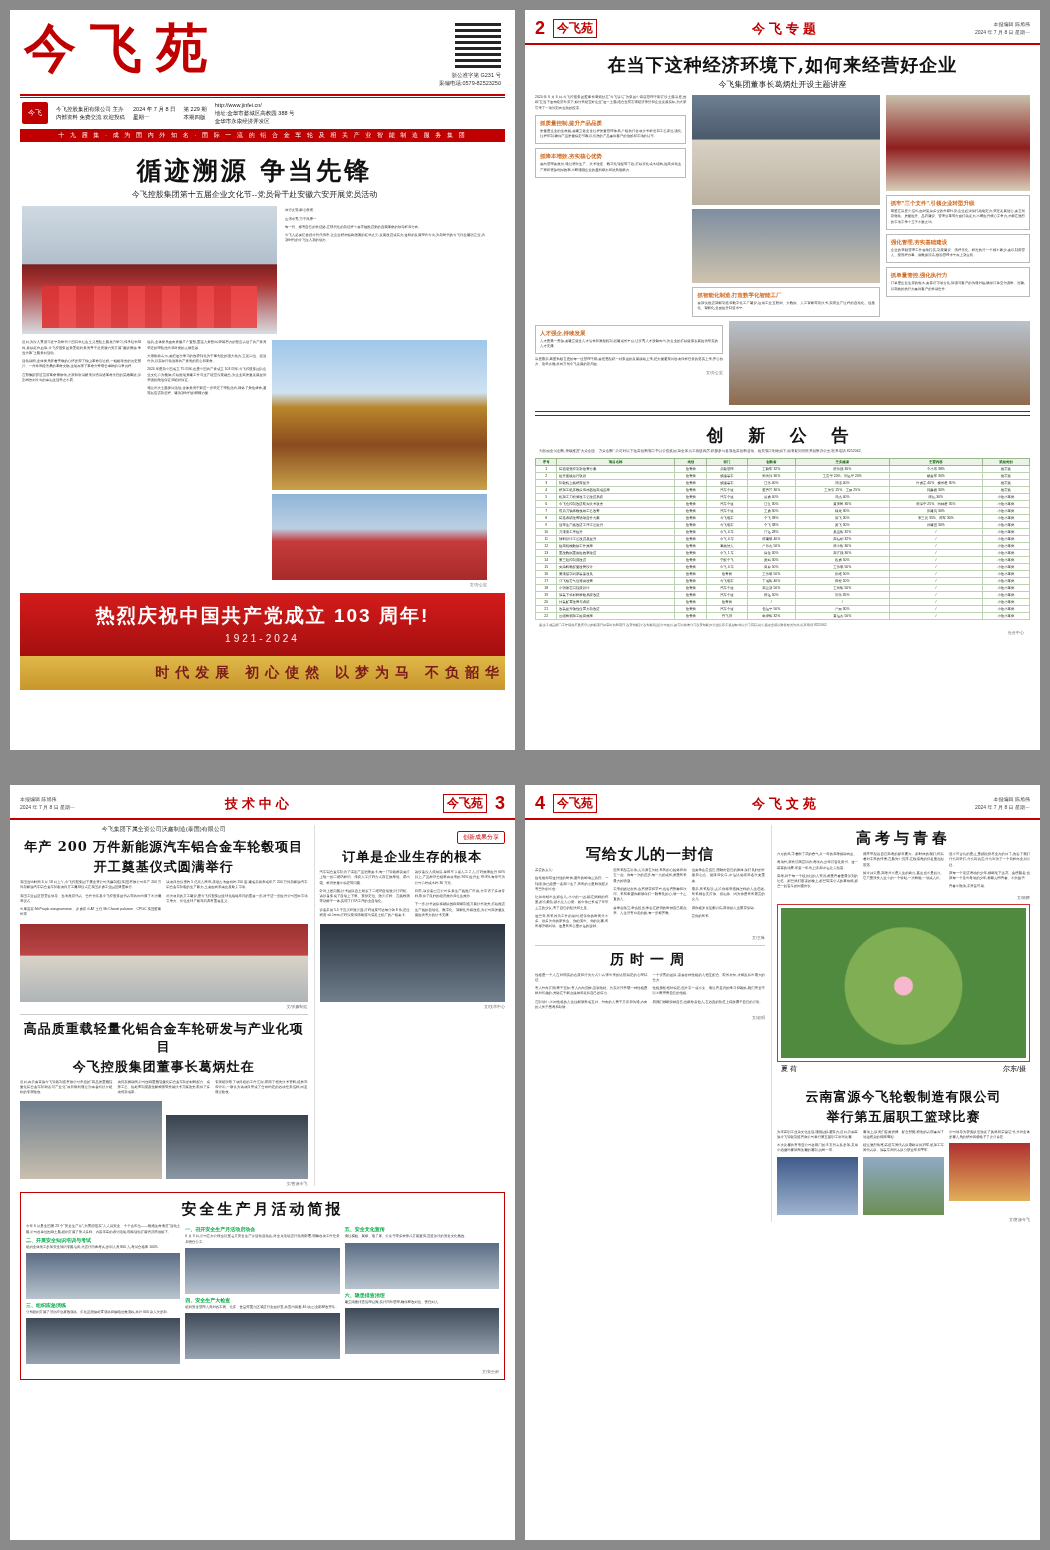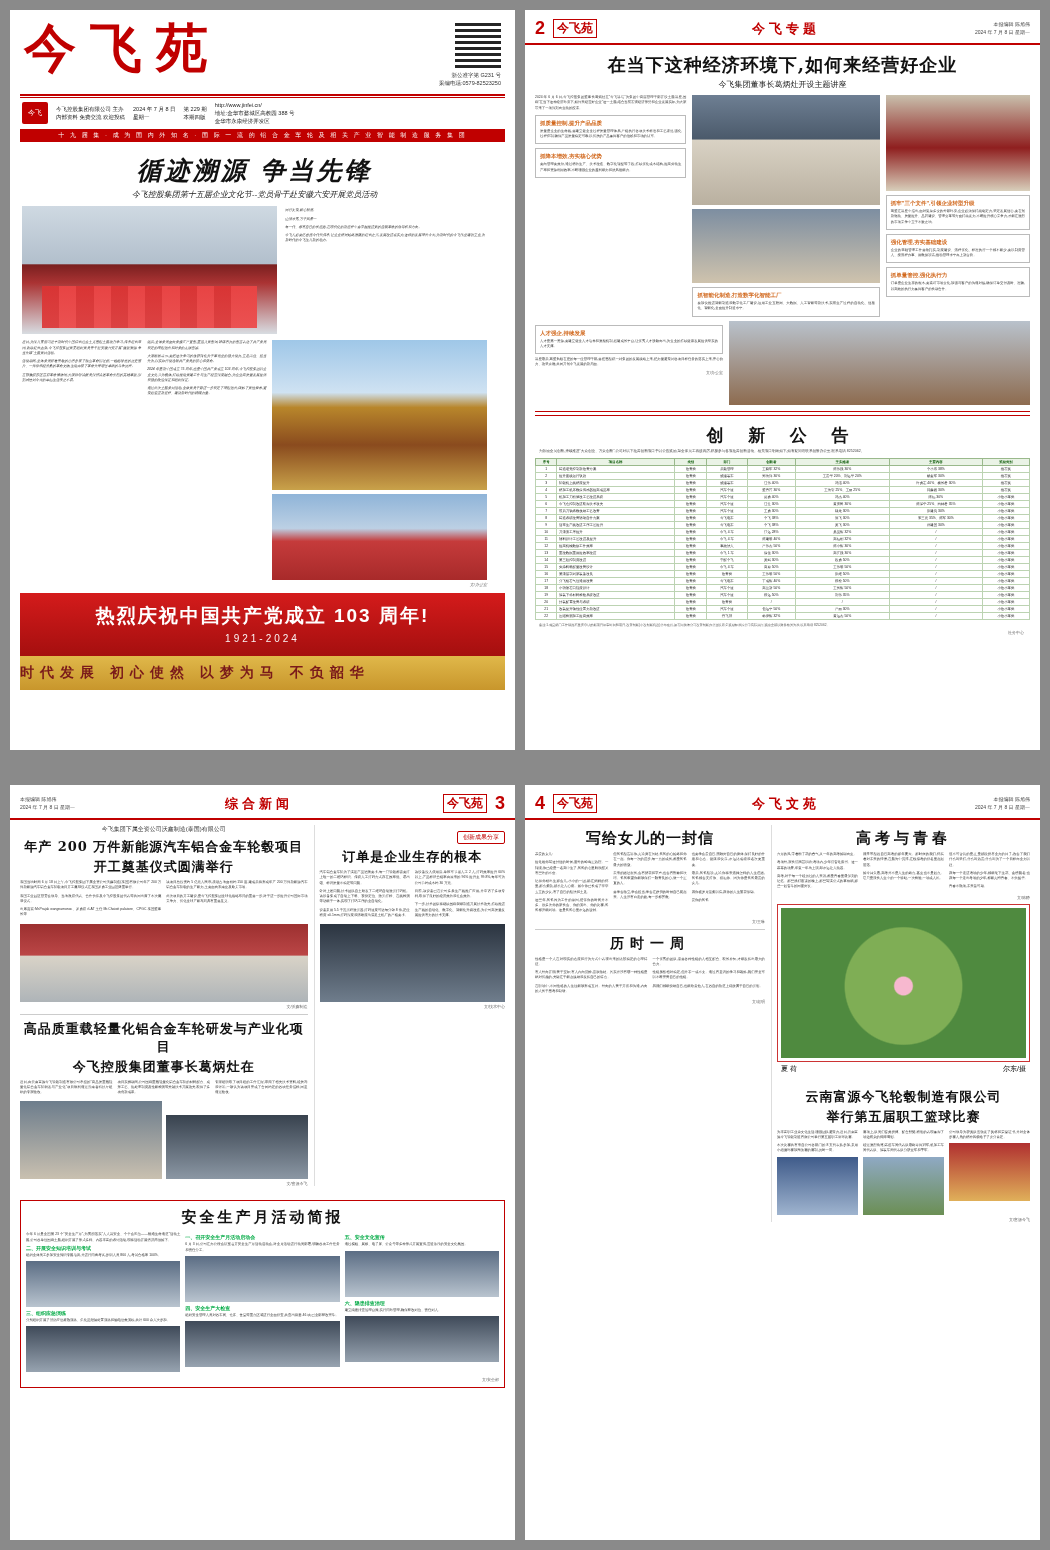--- a/index.html
+++ b/index.html
@@ -20,36 +20,36 @@
      repeating-linear-gradient(90deg,#000 0 3px,transparent 3px 6px);
      margin-left:auto;margin-bottom:3px;opacity:.85;}
   .mast-rule{height:2px;background:#c00000;margin:6px 10px 0 10px;}
   .mast-rule2{height:1px;background:#c00000;margin:1px 10px 0 10px;}
   .mast-info{display:flex;align-items:center;gap:8px;padding:3px 12px 2px 12px;font-size:5.5px;color:#222;}
   .logo-badge{width:26px;height:22px;background:#c00000;color:#fff;font-size:7px;display:flex;align-items:center;justify-content:center;border-radius:2px;}
   .mast-info .col{line-height:1.5;}
   .mast-info .col.grow{flex:1;}
   .banner-strip{background:#c00000;color:#fff;font-size:6px;text-align:center;padding:2px 0;letter-spacing:2px;margin:2px 10px 0 10px;}
 
-  .p1-body{padding:6px 28px 0 12px;font-style:italic;}
+  .p1-body{padding:6px 28px 0 12px;}
   .headline1{text-align:center;font-family:"DejaVu Serif","Liberation Serif",serif;font-weight:bold;font-size:25px;color:#111;letter-spacing:3px;margin:6px 0 2px;}
   .subhead1{text-align:center;font-size:8px;color:#222;margin-bottom:6px;}
   .photo{background:#b9c6cf;position:relative;overflow:hidden;}
   .ph-hall{height:128px;background:linear-gradient(180deg,#cfd9e2 0%,#b2bfcc 45%,#7a2020 46%,#a33 60%,#d8dde2 100%);}
   .ph-hall:after{content:"";position:absolute;left:8%;right:8%;bottom:6px;height:42px;background:linear-gradient(90deg,#d33 0 8%,#e44 8% 16%,#d33 16% 24%,#e44 24% 32%,#d33 32% 40%,#e44 40% 48%,#d33 48% 56%,#e44 56% 64%,#d33 64% 72%,#e44 72% 80%,#d33 80% 88%,#e44 88% 100%);opacity:.9;}
   .ph-temple{height:150px;background:linear-gradient(180deg,#9fc7e8 0%,#cfe2f2 35%,#b8862b 45%,#8a4b1e 70%,#c9a24a 100%);}
   .ph-group{height:86px;background:linear-gradient(180deg,#8fb4d8 0%,#bcd0e4 40%,#c53b3b 55%,#a82a2a 100%);}
   .cols3{display:flex;gap:6px;margin-top:6px;}
   .colbox{flex:1;}
   .tiny{font-size:3.4px;line-height:1.55;color:#333;text-align:justify;}
   .tiny p{margin:0 0 3px;}
   .redbar{margin:6px 10px 0 10px;background:linear-gradient(180deg,#d41b1b,#a50f0f);color:#fff;text-align:center;padding:10px 0 12px;}
   .redbar .l1{font-size:19px;font-weight:bold;letter-spacing:2px;}
   .redbar .l2{font-size:10px;letter-spacing:3px;margin-top:4px;opacity:.95;}
-  .redfoot{background:linear-gradient(180deg,#e0b84a,#c8962c);color:#7a1a1a;text-align:left;font-size:14px;font-weight:bold;letter-spacing:6px;padding:8px 0;margin:0 10px;}
+  .redfoot{background:linear-gradient(180deg,#e0b84a,#c8962c);color:#7a1a1a;text-align:right;font-size:14px;font-weight:bold;letter-spacing:6px;padding:8px 0;margin:0 10px;}
 
   
   .pg-head{display:flex;align-items:center;gap:8px;padding:8px 10px 4px;border-bottom:2px solid #c00000;}
   .pg-num{font-size:18px;font-weight:bold;color:#c00000;}
   .pg-logo{font-family:"DejaVu Serif",serif;color:#c00000;font-size:12px;font-weight:bold;border:1px solid #c00000;padding:0 3px;}
   .pg-center{flex:1;text-align:center;font-size:13px;font-weight:bold;letter-spacing:4px;color:#c00000;}
   .pg-meta{font-size:5px;color:#444;text-align:right;line-height:1.5;}
 
   .h2{text-align:center;font-family:"DejaVu Serif","Liberation Serif",serif;font-weight:bold;font-size:18px;letter-spacing:1px;margin:8px 0 2px;color:#111;}
   .h2sub{text-align:center;font-size:8px;color:#222;margin-bottom:5px;}
@@ -76,21 +76,21 @@
 
   .ph-sign{height:78px;background:linear-gradient(180deg,#9c3030 0%,#bb4646 40%,#d9d3c7 41%,#aeb4b8 100%);}
   .ph-meet{height:78px;background:linear-gradient(180deg,#6d7d8c,#c9c0b0);}
   .ph-mach{height:78px;background:linear-gradient(180deg,#2b3440,#6f7d8c);}
   .ph-lab{height:64px;background:linear-gradient(180deg,#38424e,#8b97a4);}
   .ph-lotus{height:150px;background:radial-gradient(circle at 50% 52%,#f7b8cf 0 6%,#7fae55 7% 40%,#4f8a3f 41% 100%);}
   .ph-blue{height:58px;background:linear-gradient(180deg,#3f5b8a,#9fb4cf);}
   .ph-team{height:58px;background:linear-gradient(180deg,#b03030,#e0b05a);}
   .ph-court{height:58px;background:linear-gradient(180deg,#8fa9c4,#6b8f54);}
 
-  .safety-box{border:1px solid #c00000;margin:14px 10px;padding:5px;}
+  .safety-box{border:1px solid #c00000;margin:6px 10px;padding:5px;}
   .safety-title{text-align:center;font-weight:bold;font-size:15px;letter-spacing:3px;margin:2px 0 5px;color:#111;font-family:"DejaVu Serif",serif;}
   .sf-grid{display:flex;gap:5px;}
   .sf-col{flex:1;}
   .sf-h{font-size:5px;font-weight:bold;color:#0a4;margin:2px 0;}
   .ph-sf{height:46px;background:linear-gradient(180deg,#5b6d84,#b9c4cf);margin-bottom:3px;}
   .ph-sf2{height:46px;background:linear-gradient(180deg,#3f4a59,#97a3b0);margin-bottom:3px;}
   .rule{height:1px;background:#ccc;margin:5px 0;}
   .dblrule{height:3px;border-top:1px solid #c00000;border-bottom:1px solid #c00000;margin:6px 10px;}
 </style>
 </head>
@@ -489,21 +489,21 @@
     <div class="tbl-note">备注:1.成品部门工作稳推不重庆承认的新项目评审时间和项目,改善创新(小改创新机器)公布在后,如有问题请公司改善创新办公室联系;2.奖励标准按公司实际执行,奖励金额以财务核算为准,联系电话 8252062。</div>
     <div class="sig" style="padding-right:16px;">社务中心</div>
   </div>
 
   <div class="page" id="page3">
     <div class="pg-head">
       <div class="pg-meta" style="text-align:left;">
         <div>本报编辑 陈旭伟</div>
         <div>2024 年 7 月 8 日  星期一</div>
       </div>
-      <div class="pg-center">综合新闻</div>
+      <div class="pg-center">技术中心</div>
       <div class="pg-logo">今飞苑</div>
       <div class="pg-num">3</div>
     </div>
 
     <div style="display:flex;gap:6px;padding:5px 10px 0;">
       <div style="flex:1.55;">
         <div style="text-align:center;font-size:6px;color:#333;">今飞集团下属全资公司沃鑫制造(泰国)有限公司</div>
         <div class="h3">年产 200 万件新能源汽车铝合金车轮毂项目</div>
         <div class="h3" style="margin-top:-2px;">开工奠基仪式圆满举行</div>
         <div style="display:flex;gap:5px;margin-top:3px;">
@@ -601,21 +601,21 @@
       <div class="pg-logo">今飞苑</div>
       <div class="pg-center">今飞文苑</div>
       <div class="pg-meta">
         <div>本报编辑 陈旭伟</div>
         <div>2024 年 7 月 8 日  星期一</div>
       </div>
     </div>
 
     <div style="display:flex;gap:6px;padding:5px 10px 0;">
 
-      <div style="flex:1;">
+      <div style="flex:1;margin-top:16px;">
         <div class="h3" style="font-size:15px;">写给女儿的一封信</div>
         <div style="display:flex;gap:5px;">
           <div style="flex:1;" class="tiny">
             <p>亲爱的女儿:</p>
             <p>提笔给你写这封信的时候,窗外的蝉鸣正热烈。一转眼,你已经是一名高中生了,爸爸的心里既欣慰又有些许的不舍。</p>
             <p>记得你刚出生那会儿,小小的一团,躺在妈妈的怀里,那么柔软,那么让人心疼。如今你已长成了亭亭玉立的少女,有了自己的想法和主见。</p>
             <p>这些年,爸爸因为工作的原因,陪伴你的时间并不多。很多次你的家长会、你的演出、你的比赛,爸爸都没能到场。这是爸爸心里永远的遗憾。</p>
           </div>
           <div style="flex:1;" class="tiny">
             <p>但爸爸想告诉你,无论身在何处,爸爸的心始终和你在一起。你每一次的进步,每一点的成长,都是爸爸最大的骄傲。</p>

